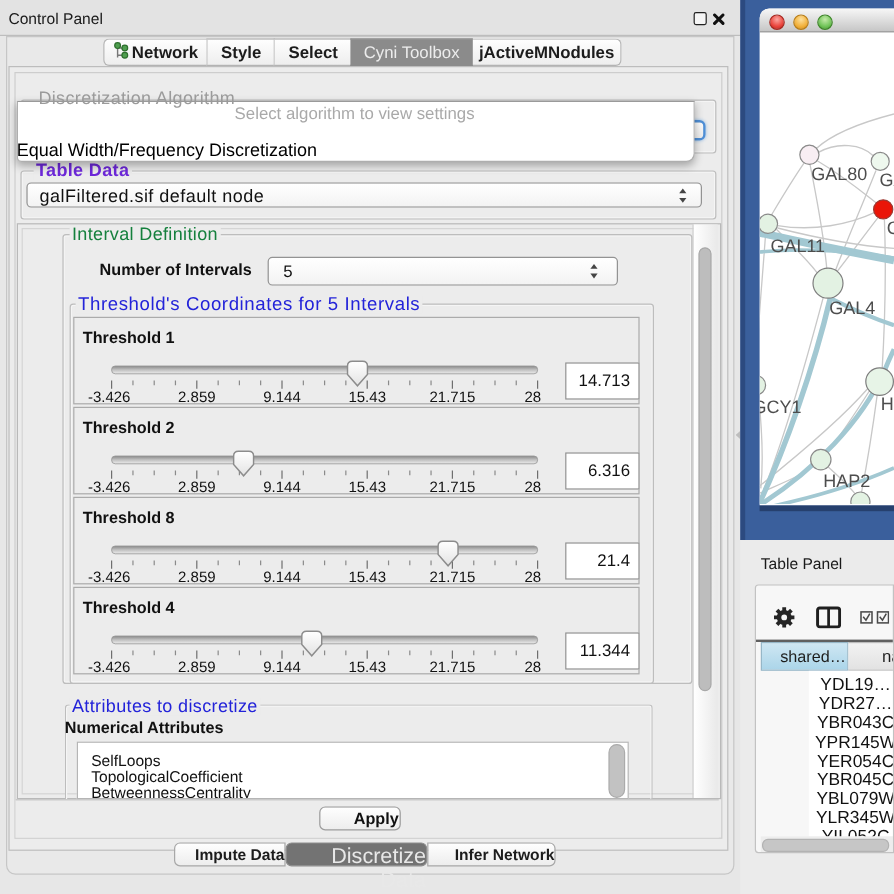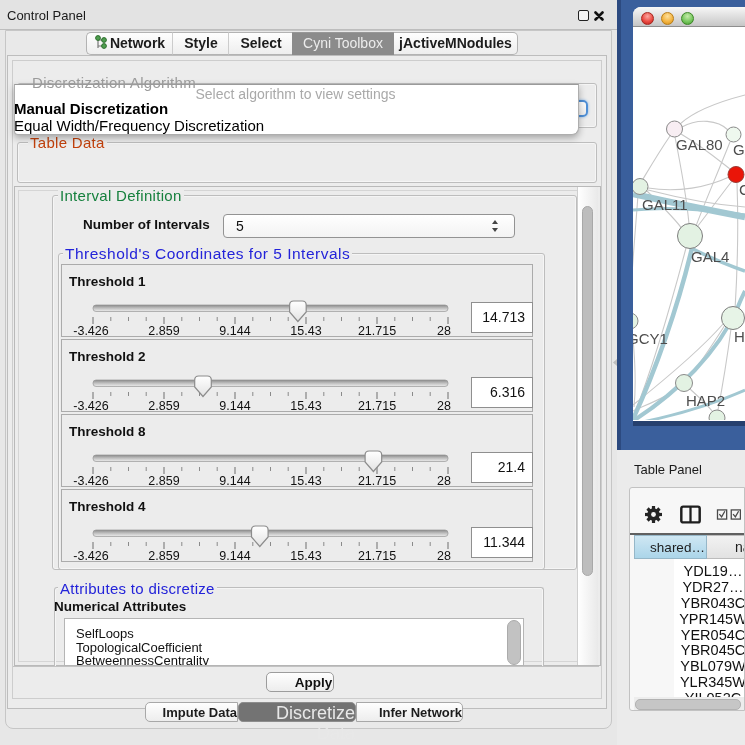--- a/index.html
+++ b/index.html
@@ -47,21 +47,24 @@
 <div class="tab" style="left:394px;width:123px;border-right:1px solid #b3b3b3;border-radius:0 5px 5px 0;">jActiveMNodules</div>
 
 <div class="abs" style="left:7px;top:55px;width:598px;height:652px;border:1px solid #bdbdbd;background:#ececec;"></div>
 <div class="abs" style="left:12px;top:60px;width:588px;height:637px;border:1px solid #cdcdcd;background:#ececec;"></div>
 
 <div class="groupbox" style="left:17px;top:83px;width:578px;height:43px;"></div>
 
 <div class="abs" style="left:570px;top:100px;width:18px;height:17px;border:2px solid #4f8fd6;border-radius:5px;background:linear-gradient(#fdfdfd,#ececec);box-shadow:0 0 3px #85b4e4;box-sizing:border-box;"></div>
 
 <div class="groupbox" style="left:17px;top:142px;width:578px;height:39px;"></div>
-<div class="grouplabel" style="left:28px;top:135px;color:#c2410c;">Table Data</div>
+<div class="grouplabel" style="left:28px;top:135px;color:#6d28d9;font-weight:bold;">Table Data</div>
+<div class="combo" style="left:22px;top:152px;width:563px;height:21px;line-height:21px;box-sizing:border-box;"><span style="padding-left:10px;">galFiltered.sif default node</span>
+<div class="spin" style="right:10px;top:3px;"></div>
+</div>
 
 <div class="abs" style="left:14px;top:186px;width:587px;height:480px;border:1px solid #b9b9b9;box-sizing:border-box;"></div>
 <div class="abs" style="left:18px;top:190px;width:579px;height:472px;border:1px solid #d5d5d5;box-sizing:border-box;"></div>
 
 <div class="abs" style="left:577px;top:187px;width:20px;height:478px;background:linear-gradient(90deg,#ffffff,#e9e9e9);border-left:1px solid #cfcfcf;"></div>
 <div class="abs" style="left:582px;top:206px;width:11px;height:370px;background:#bdbdbd;border-radius:6px;border:1px solid #a8a8a8;box-sizing:border-box;"></div>
 
 <div class="groupbox" style="left:52px;top:195px;width:523px;height:373px;"></div>
 <div class="grouplabel" style="left:58px;top:188px;color:#15803d;">Interval Definition</div>
 
@@ -268,21 +271,20 @@
 <div class="abs" style="left:13px;top:666px;width:586px;height:31px;background:#ececec;border-top:1px solid #c2c2c2;"></div>
 <div class="abs" style="left:266px;top:672px;width:68px;height:20px;background:linear-gradient(#fefefe,#ededed);border:1px solid #9c9c9c;border-radius:5px;font-size:13.5px;font-weight:bold;color:#111;text-align:center;line-height:19px;box-sizing:border-box;padding-left:27px;">Apply</div>
 
 <div class="btab" style="left:145px;width:93px;border-radius:5px 0 0 5px;">Impute Data</div>
 <div class="btab" style="left:238px;width:118px;background:#737373;color:#e8e8e8;border-color:#8d8d8d;font-weight:normal;font-size:18px;">Discretize Data</div>
 <div class="btab" style="left:356px;width:107px;border-radius:0 5px 5px 0;">Infer Network</div>
 
 <div class="abs" style="left:14px;top:84px;width:563px;height:49px;background:#ffffff;border:1px solid #aeaeae;border-top:1px solid #9a9a9a;border-radius:0 0 7px 4px;box-shadow:0 3px 7px rgba(0,0,0,0.3);"></div>
 <div class="abs" style="left:32px;top:74px;font-size:15px;letter-spacing:0.3px;color:#9b9b9b;">Discretization Algorithm</div>
 <div class="abs" style="left:14px;top:86px;width:563px;text-align:center;font-size:14px;color:#a9a9a9;">Select algorithm to view settings</div>
-<div class="abs" style="left:14px;top:100px;font-size:15px;font-weight:bold;color:#000;">Manual Discretization</div>
 <div class="abs" style="left:14px;top:117px;font-size:15px;color:#000;">Equal Width/Frequency Discretization</div>
 
 <div class="abs" style="left:613px;top:359px;width:4px;height:7px;background:#bdbdbd;clip-path:polygon(100% 0,0 50%,100% 100%);"></div>
 
 <div class="abs" style="left:617px;top:0;width:128px;height:450px;background:#3a5f9c;"></div>
 <div class="abs" style="left:617px;top:0;width:4px;height:450px;background:#2c4a80;"></div>
 <div class="abs" style="left:633px;top:421px;width:112px;height:5px;background:#26406e;"></div>
 
 <div class="abs" style="left:633px;top:7px;width:112px;height:414px;background:#ffffff;border-radius:8px 0 0 0;overflow:hidden;">
   <div style="position:absolute;left:0;top:0;width:112px;height:19px;background:linear-gradient(#f7f7f7,#c6c6c6);border-bottom:1px solid #8e8e8e;"></div>

